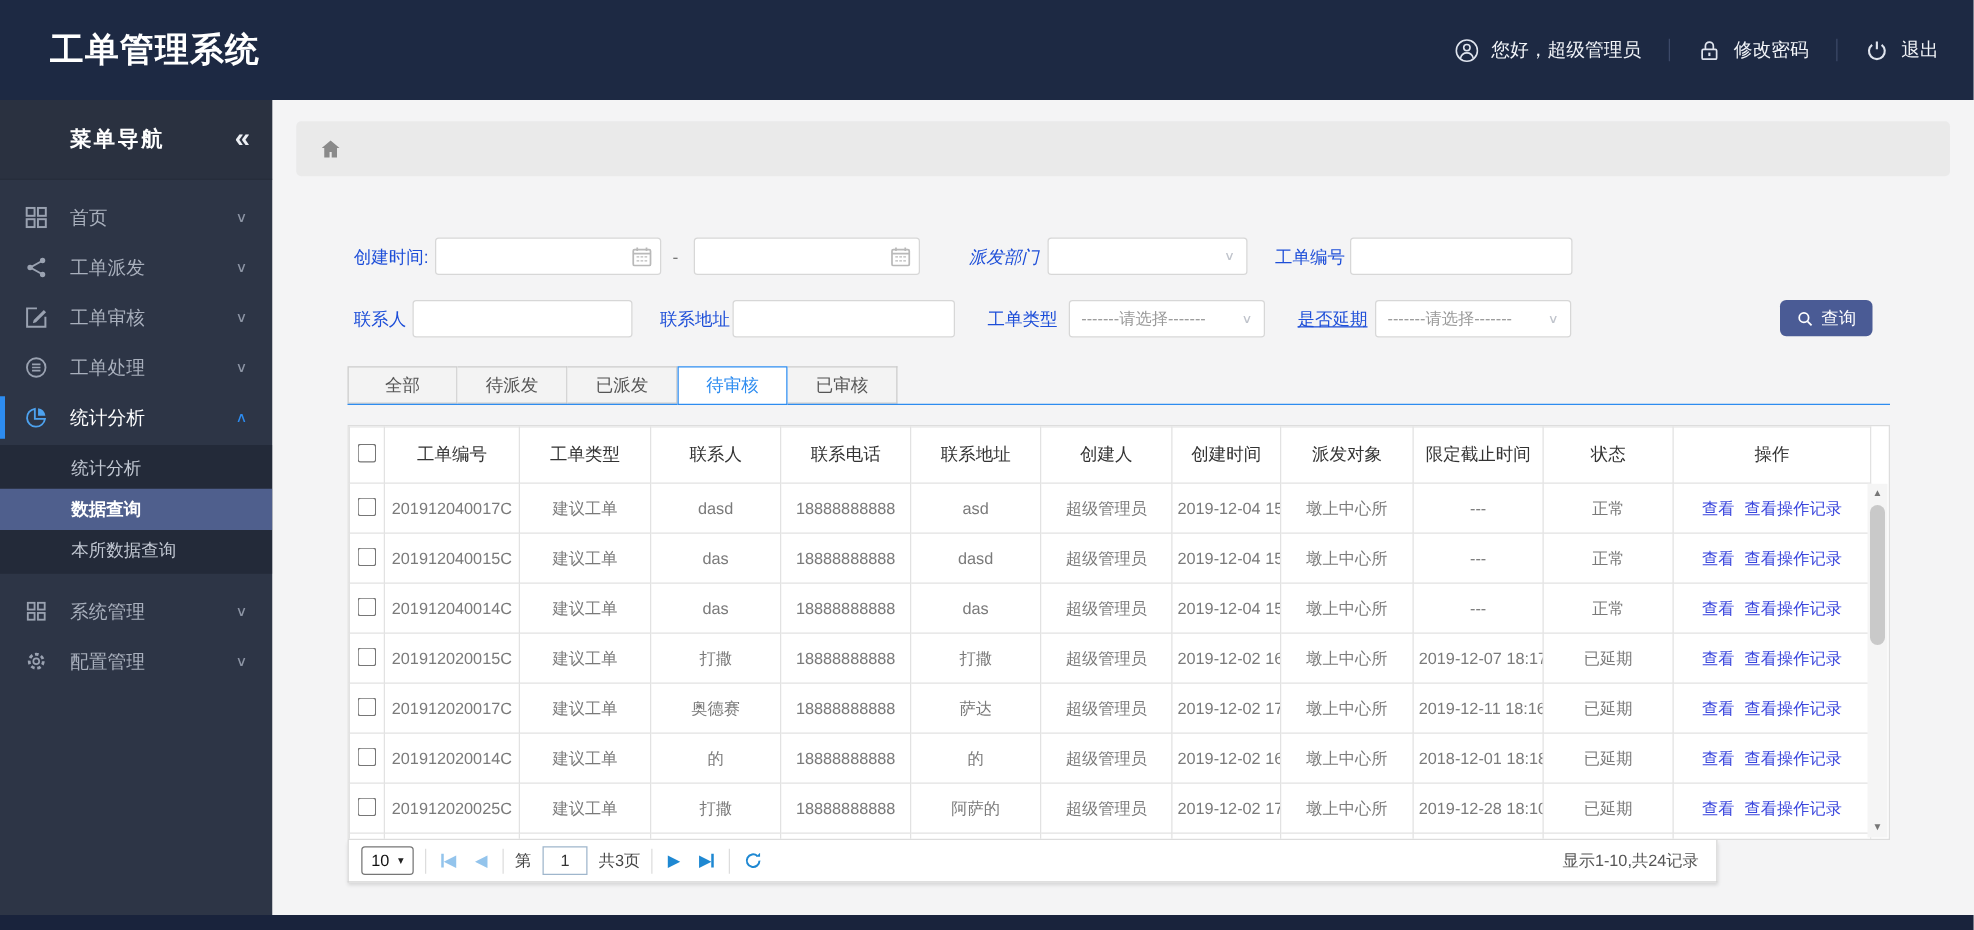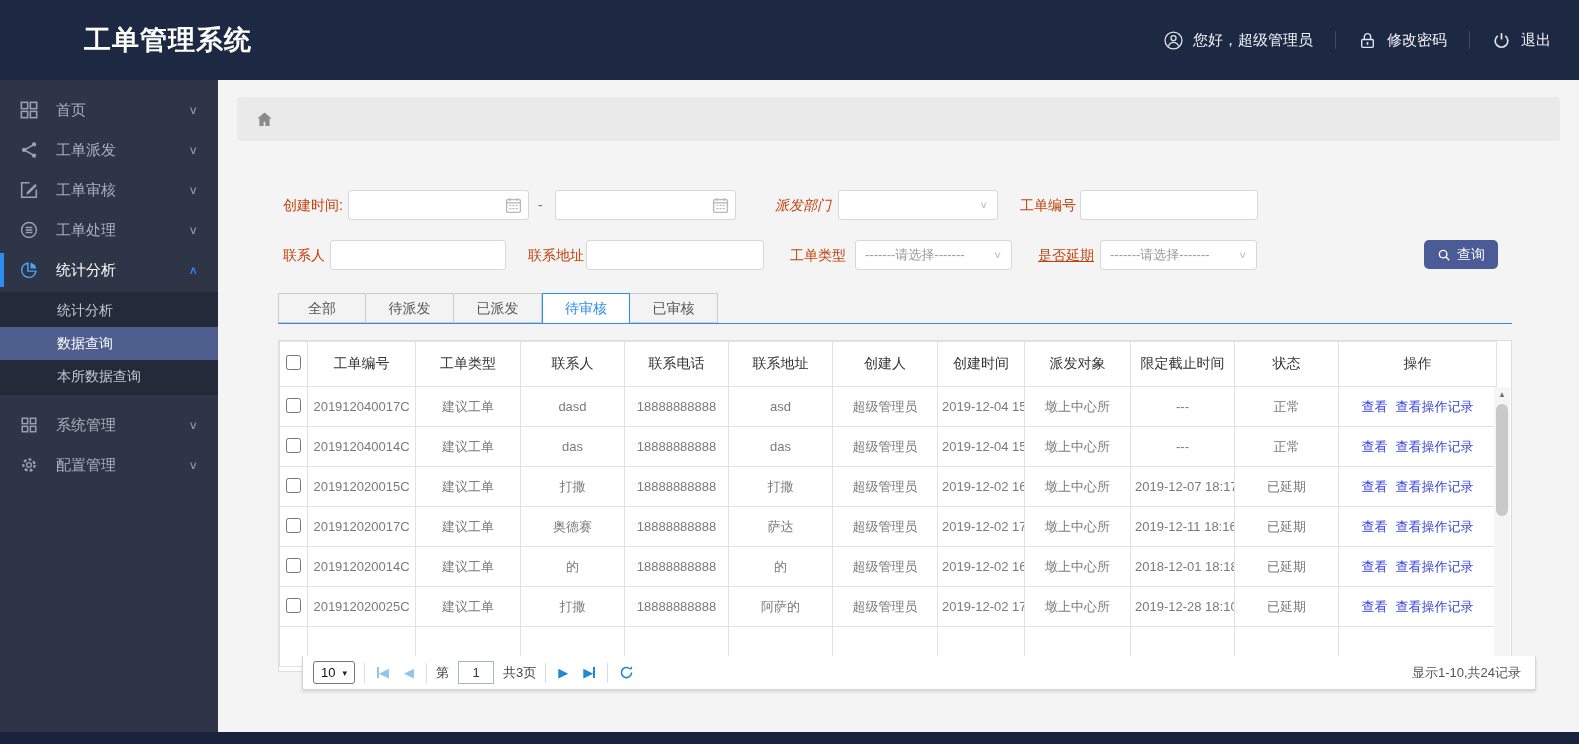--- a/index.html
+++ b/index.html
@@ -7,21 +7,21 @@
   body {
     position:relative; overflow:hidden; background:#f4f4f5;
     font-family:"Liberation Sans","DejaVu Sans",sans-serif;
     --accent:#2d8cf0; --link:#3a46dd; --danger:#e03a3a;
     --header-bg:#1d2943; --sidebar-bg:#2d3546; --submenu-bg:#232a39;
     --submenu-active-bg:#4f5f8d; --button-bg:#4a5b95; --footer-bg:#19233c;
   }
   svg { display:block; }
 
   
-  .topbar { position:absolute; left:0; top:0; right:0; height:80px; background:var(--header-bg); display:flex; align-items:center; z-index:5;padding-left:44px; }
+  .topbar { position:absolute; left:0; top:0; right:0; height:80px; background:var(--header-bg); display:flex; align-items:center; z-index:5; }
   .brand { margin-left:40px; font-size:27px; font-weight:bold; color:#fff; letter-spacing:1px; }
   .top-right { margin-left:auto; margin-right:28px; display:flex; align-items:center; color:#f2f4f8; font-size:15px; }
   .top-item { display:flex; align-items:center; gap:10px; cursor:pointer; }
   .top-icon { width:19px; height:19px; color:#dfe4ee; }
   .top-divider { width:1px; height:18px; background:#3c4968; margin:0 22px; }
 
   
   .sidebar { position:absolute; left:0; top:80px; bottom:12px; width:218px; background:var(--sidebar-bg); overflow:hidden; }
   .side-head { height:64px; position:relative; display:flex; align-items:center; justify-content:center; background:#2a3140; border-bottom:1px solid #262d3b; }
   .side-title { color:#fff; font-weight:bold; font-size:17px; letter-spacing:2px; margin-right:30px; }
@@ -31,30 +31,30 @@
   .s-icon { width:18px; height:18px; margin-right:18px; display:inline-flex; color:#9aa2b1; }
   .s-icon svg { width:100%; height:100%; }
   .s-label { flex:1; }
   .s-arrow { font-size:13px; color:#8d95a5; transform:scaleY(.85); }
   .side-item.active { color:#fff; }
   .side-item.active .s-icon { color:#4da2ef; }
   .side-item.active .s-arrow { color:var(--accent); }
   .side-item.active::before { content:""; position:absolute; left:0; top:3px; bottom:3px; width:4px; background:var(--accent); }
   .submenu { background:var(--submenu-bg); padding:2px 0; margin-top:2px; }
   .sub-item { height:33px; display:flex; align-items:center; padding-left:57px; color:#c3c9d4; font-size:14px; cursor:pointer; }
-  .sub-item.active { background:var(--submenu-active-bg); color:#fff; }
+  .sub-item.active { background:var(--submenu-active-bg); color:#fff;font-weight:bold; }
   .menu-gap { height:10px; }
 
   
   .main { position:absolute; left:218px; top:80px; right:0; bottom:12px; background:#f4f4f5; }
   .crumb { position:absolute; left:19px; right:19px; top:17px; height:44px; background:#eaeaea; border-radius:4px; display:flex; align-items:center; padding-left:19px; }
   .home { width:17px; height:17px; color:#8a8a8a; cursor:pointer; }
 
   
-  .f-label { position:absolute; height:30px; line-height:30px; font-size:14px; color:#c2410c; }
+  .f-label { position:absolute; height:30px; line-height:30px; font-size:14px; color:#1d4ed8; }
   .f-input, .f-select { position:absolute; height:30px; background:#fff; border:1px solid #d7d7d7; border-radius:3px; }
   .f-input input { width:100%; height:100%; border:none; outline:none; background:transparent; padding:0 26px 0 8px; font-size:13px; color:#333; font-family:inherit; }
   .f-input.plain input { padding-right:8px; }
   .cal { position:absolute; right:6px; top:6px; width:17px; height:17px; color:#b9b9b9; cursor:pointer; }
   .f-select { display:flex; align-items:center; padding:0 9px; color:#999; font-size:13px; cursor:pointer; }
   .chev { margin-left:auto; color:#c0c4cc; font-size:12px; transform:scaleY(.8); }
   .btn-search { position:absolute; left:1206px; top:160px; width:74px; height:29px; background:var(--button-bg); border:none; border-radius:5px; color:#fff; font-size:14px; display:flex; align-items:center; justify-content:center; gap:6px; cursor:pointer; font-family:inherit; }
   .btn-search svg { width:14px; height:14px; }
 
   
@@ -73,21 +73,21 @@
   .grid input[type=checkbox] { width:15px; height:15px; cursor:pointer; accent-color:#fff; }
   .status-normal { color:var(--link); }
   .status-delayed { color:var(--danger); }
   td.op a { color:var(--link); text-decoration:none; margin:0 4px; cursor:pointer; }
   .vscroll { position:absolute; top:46px; right:1px; bottom:1px; width:16px; background:#f5f5f5; }
   .vs-arrow { position:absolute; left:0; width:16px; height:14px; text-align:center; font-size:8px; color:#777; line-height:14px; cursor:pointer; }
   .vs-up { top:1px; } .vs-down { bottom:1px; }
   .vs-thumb { position:absolute; left:2px; top:17px; width:12px; height:112px; background:#c9c9c9; border-radius:6px; cursor:pointer; }
 
   
-  .pager { position:absolute; left:60px; top:576px; width:1234px; height:34px; background:#fff; border:1px solid #d5d5d5; border-top:none; display:flex; align-items:center; padding:0 10px; gap:9px; font-size:13px; color:#444; box-shadow:0 2px 3px rgba(0,0,0,.13);margin-left:24px; }
+  .pager { position:absolute; left:60px; top:592px; width:1096px; height:34px; background:#fff; border:1px solid #d5d5d5; border-top:none; display:flex; align-items:center; padding:0 10px; gap:9px; font-size:13px; color:#444; box-shadow:0 2px 3px rgba(0,0,0,.13); }
   .pg-size { display:flex; align-items:center; gap:7px; border:1px solid #767676; border-radius:3px; height:23px; padding:0 7px; background:#fff; color:#111; cursor:pointer; }
   .pg-size .caret { font-size:9px; color:#222; }
   .pg-sep { width:1px; height:20px; background:#ddd; }
   .pg-btn { border:none; background:none; color:#1e88d2; font-size:13px; cursor:pointer; display:flex; align-items:center; padding:0 3px; font-family:inherit; }
   .pg-btn.disabled { color:#93c4ec; cursor:default; }
   .pg-btn .bar { display:inline-block; width:2px; height:11px; background:currentColor; }
   .pg-input { width:36px; height:23px; border:1px solid #9fb6cc; text-align:center; font-size:13px; color:#333; font-family:inherit; outline:none; }
   .pg-refresh { width:15px; height:15px; color:#1e88d2; cursor:pointer; margin-left:2px; }
   .pg-summary { margin-left:auto; color:#555; padding-right:4px; }
 
@@ -127,20 +127,24 @@
             <path d="M9 2v6" stroke="currentColor" stroke-width="1.6" fill="none"></path>
             <path d="M5.4 4.6a6 6 0 1 0 7.2 0" stroke="currentColor" stroke-width="1.6" fill="none"></path>
           </svg>
       </span>
       <span>退出</span>
     </div>
   </div>
 </div>
 
 <div class="sidebar">
+  <div class="side-head">
+    <span class="side-title">菜单导航</span>
+    <span class="collapse">«</span>
+  </div>
   <div class="menu">
       <div class="side-item">
         <span class="s-icon">
           <svg viewBox="0 0 16 16">
             <g fill="none" stroke="currentColor" stroke-width="1.4">
               <rect x="1.2" y="1.2" width="5.6" height="5.6"></rect>
               <rect x="9.2" y="1.2" width="5.6" height="5.6"></rect>
               <rect x="1.2" y="9.2" width="5.6" height="5.6"></rect>
               <rect x="9.2" y="9.2" width="5.6" height="5.6"></rect>
             </g>
@@ -337,20 +341,34 @@
           </tr>
         </thead>
       <tbody>
           <tr>
             <td><input type="checkbox" style=""></td>
             <td>201912040017C</td>
             <td>建议工单</td>
             <td>dasd</td>
             <td>18888888888</td>
             <td>asd</td>
+            <td>超级管理员</td>
+            <td>2019-12-04 15</td>
+            <td>墩上中心所</td>
+            <td>---</td>
+            <td class="status-normal">正常</td>
+            <td class="op"><a>查看</a><a>查看操作记录</a></td>
+          </tr>
+          <tr>
+            <td><input type="checkbox" style=""></td>
+            <td>201912040015C</td>
+            <td>建议工单</td>
+            <td>das</td>
+            <td>18888888888</td>
+            <td>dasd</td>
             <td>超级管理员</td>
             <td>2019-12-04 15</td>
             <td>墩上中心所</td>
             <td>---</td>
             <td class="status-normal">正常</td>
             <td class="op"><a>查看</a><a>查看操作记录</a></td>
           </tr>
           <tr>
             <td><input type="checkbox" style=""></td>
             <td>201912040014C</td>

